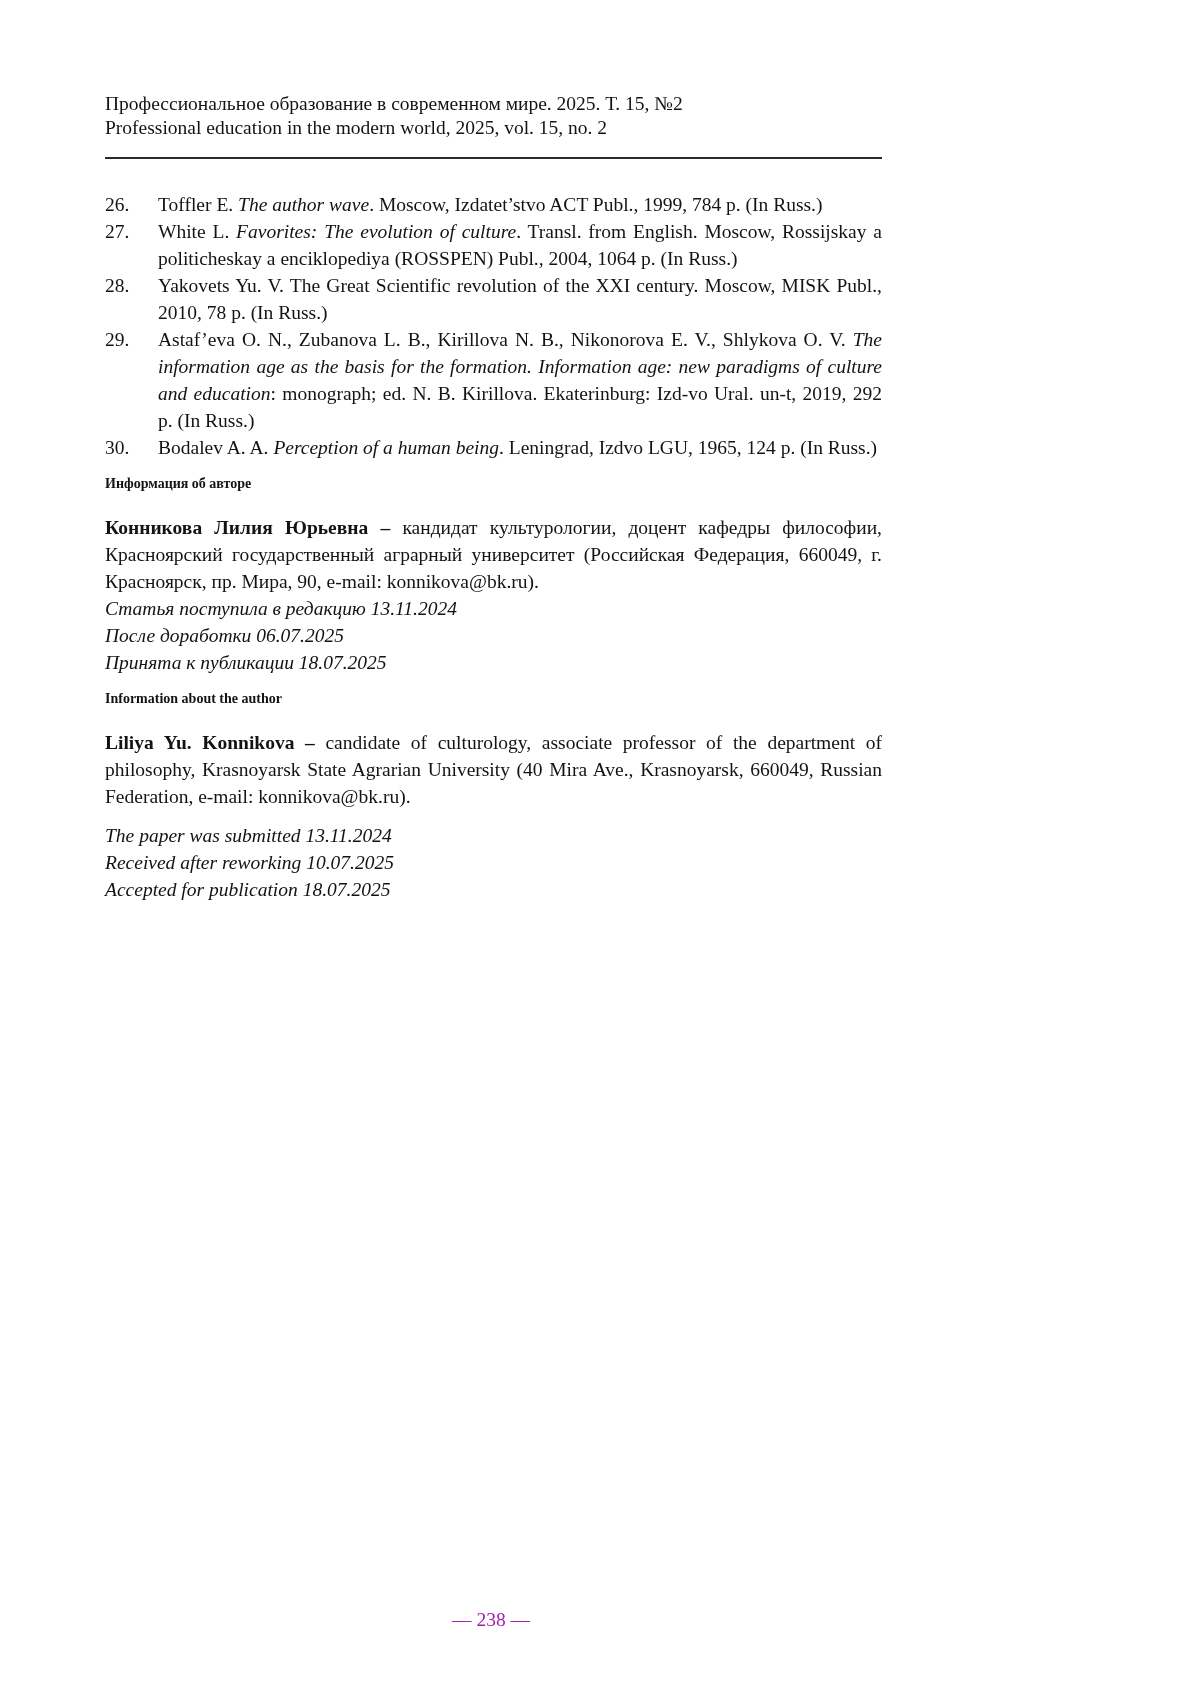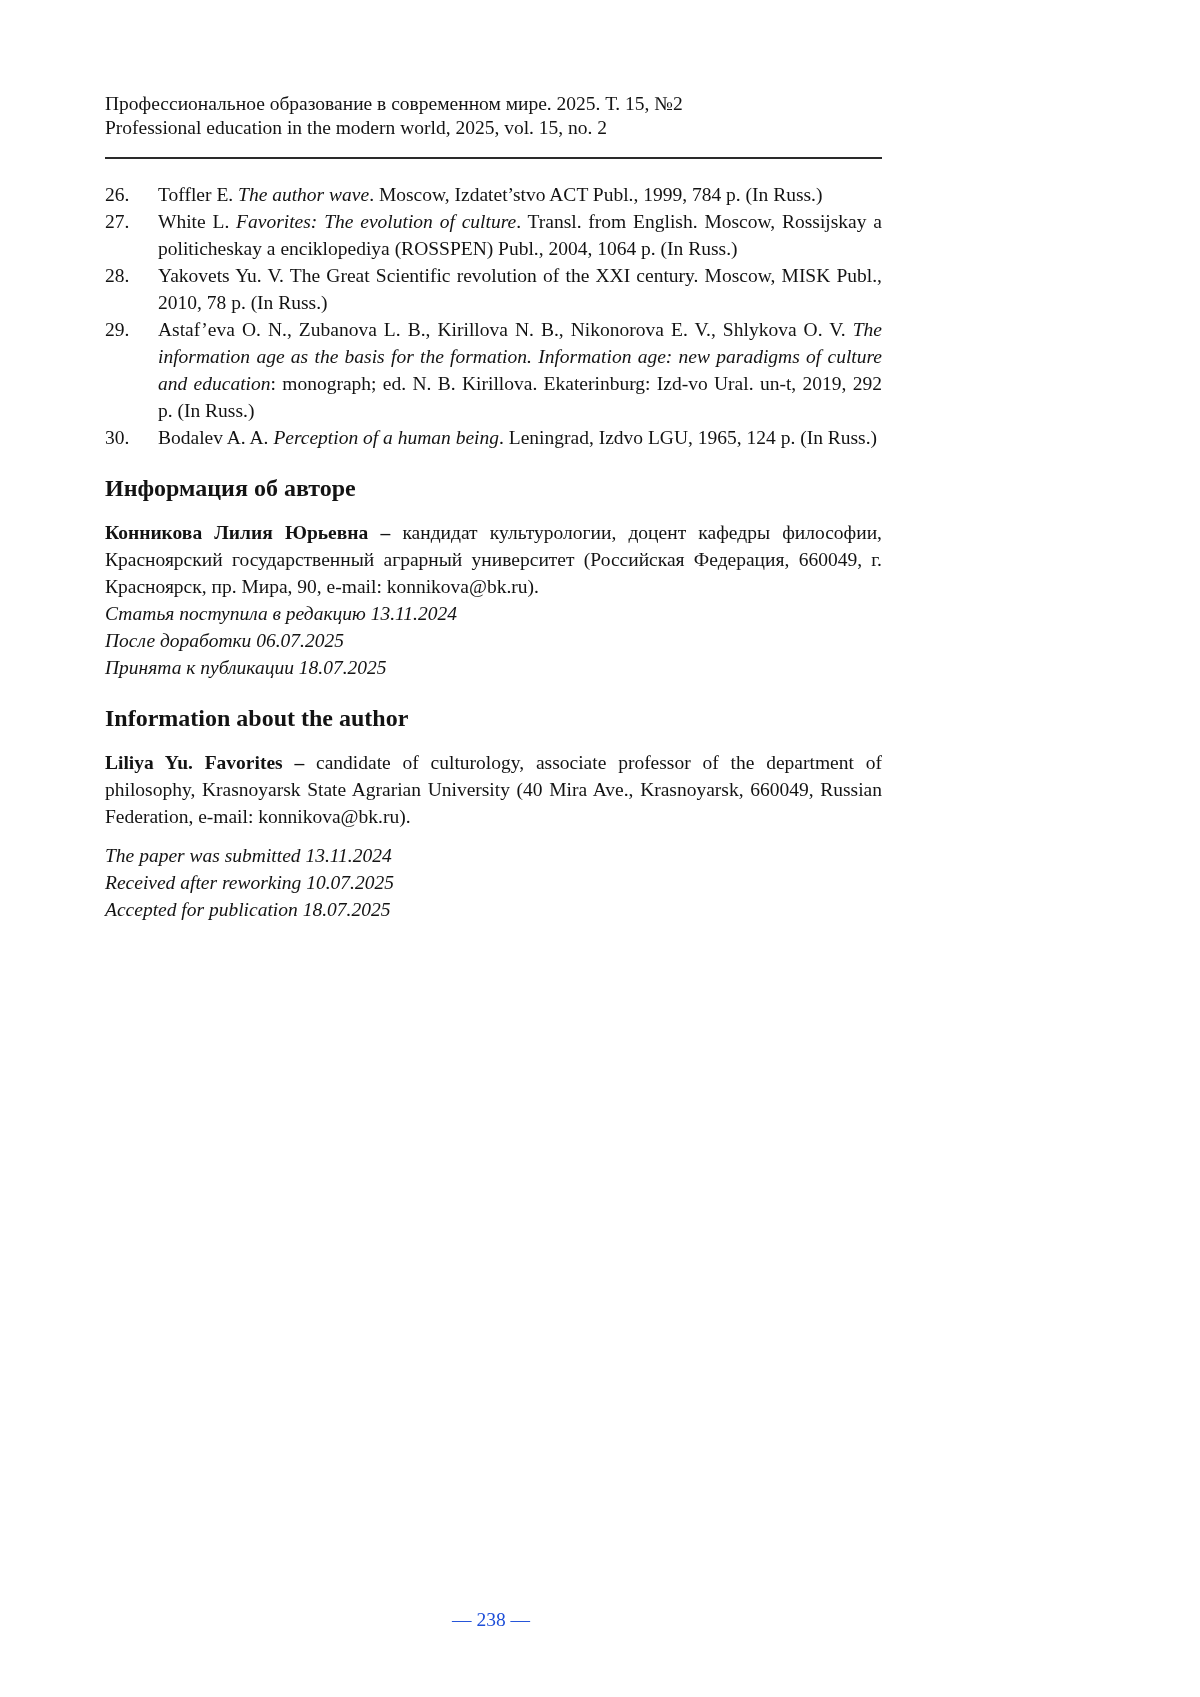--- a/index.html
+++ b/index.html
@@ -24,37 +24,37 @@
     line-height: 24px;
     white-space: nowrap;
   }
   .rule {
     border: none;
     border-top: 2.5px solid #2a2a2a;
     margin: 17px 0 0 0;
     height: 0;
   }
   .references {
-    margin-top: 22px;
+    margin-top: 32px;
   }
   .ref-item {
     display: flex;
   }
   .ref-num {
     flex: 0 0 53px;
     width: 53px;
   }
   .ref-text {
     flex: 1 1 auto;
     text-align: justify;
   }
   .section-heading {
-    font-size: 24px;
+    font-size: 14px;
     font-weight: bold;
-    margin: 24px 0 0 0;
+    margin: 9px 0 0 0;
     line-height: 27px;
   }
   .bio {
     margin: 17px 0 0 0;
     text-align: justify;
   }
   .date-lines {
     margin: 0;
   }
   .date-line {
@@ -65,21 +65,21 @@
   }
   .seg-bold { font-weight: bold; }
   .seg-italic { font-style: italic; }
   .seg-normal { font-style: normal; }
   .page-footer {
     position: absolute;
     left: 0;
     right: 0;
     bottom: 64px;
     text-align: center;
-    color: #1d4ed8;
+    color: #a21caf;
   }
 </style>
 </head>
 <body>
 
 <div class="page">
 
   <header class="journal-header">
     <div class="header-line">Профессиональное образование в современном мире. 2025. Т. 15, №2</div>
     <div class="header-line">Professional education in the modern world, 2025, vol. 15, no. 2</div>
@@ -115,21 +115,21 @@
   <p class="bio"><span class="seg-bold">Конникова Лилия Юрьевна – </span><span class="seg-normal">кандидат культурологии, доцент кафедры философии, Красноярский государственный аграрный университет (Российская Федерация, 660049, г. Красноярск, пр. Мира, 90, e-mail: konnikova@bk.ru).</span></p>
 
   <div class="date-lines">
     <div class="date-line">Статья поступила в редакцию 13.11.2024</div>
     <div class="date-line">После доработки 06.07.2025</div>
     <div class="date-line">Принята к публикации 18.07.2025</div>
   </div>
 
   <h3 class="section-heading">Information about the author</h3>
 
-  <p class="bio"><span class="seg-bold">Liliya Yu. Favorites – </span><span class="seg-normal">candidate of culturology, associate professor of the department of philosophy, Krasnoyarsk State Agrarian University (40 Mira Ave., Krasnoyarsk, 660049, Russian Federation, e-mail: konnikova@bk.ru).</span></p>
+  <p class="bio"><span class="seg-bold">Liliya Yu. Konnikova – </span><span class="seg-normal">candidate of culturology, associate professor of the department of philosophy, Krasnoyarsk State Agrarian University (40 Mira Ave., Krasnoyarsk, 660049, Russian Federation, e-mail: konnikova@bk.ru).</span></p>
 
   <div class="date-lines en-dates">
     <div class="date-line">The paper was submitted 13.11.2024</div>
     <div class="date-line">Received after reworking 10.07.2025</div>
     <div class="date-line">Accepted for publication 18.07.2025</div>
   </div>
 
   <footer class="page-footer">— 238 —</footer>
 
 </div>

